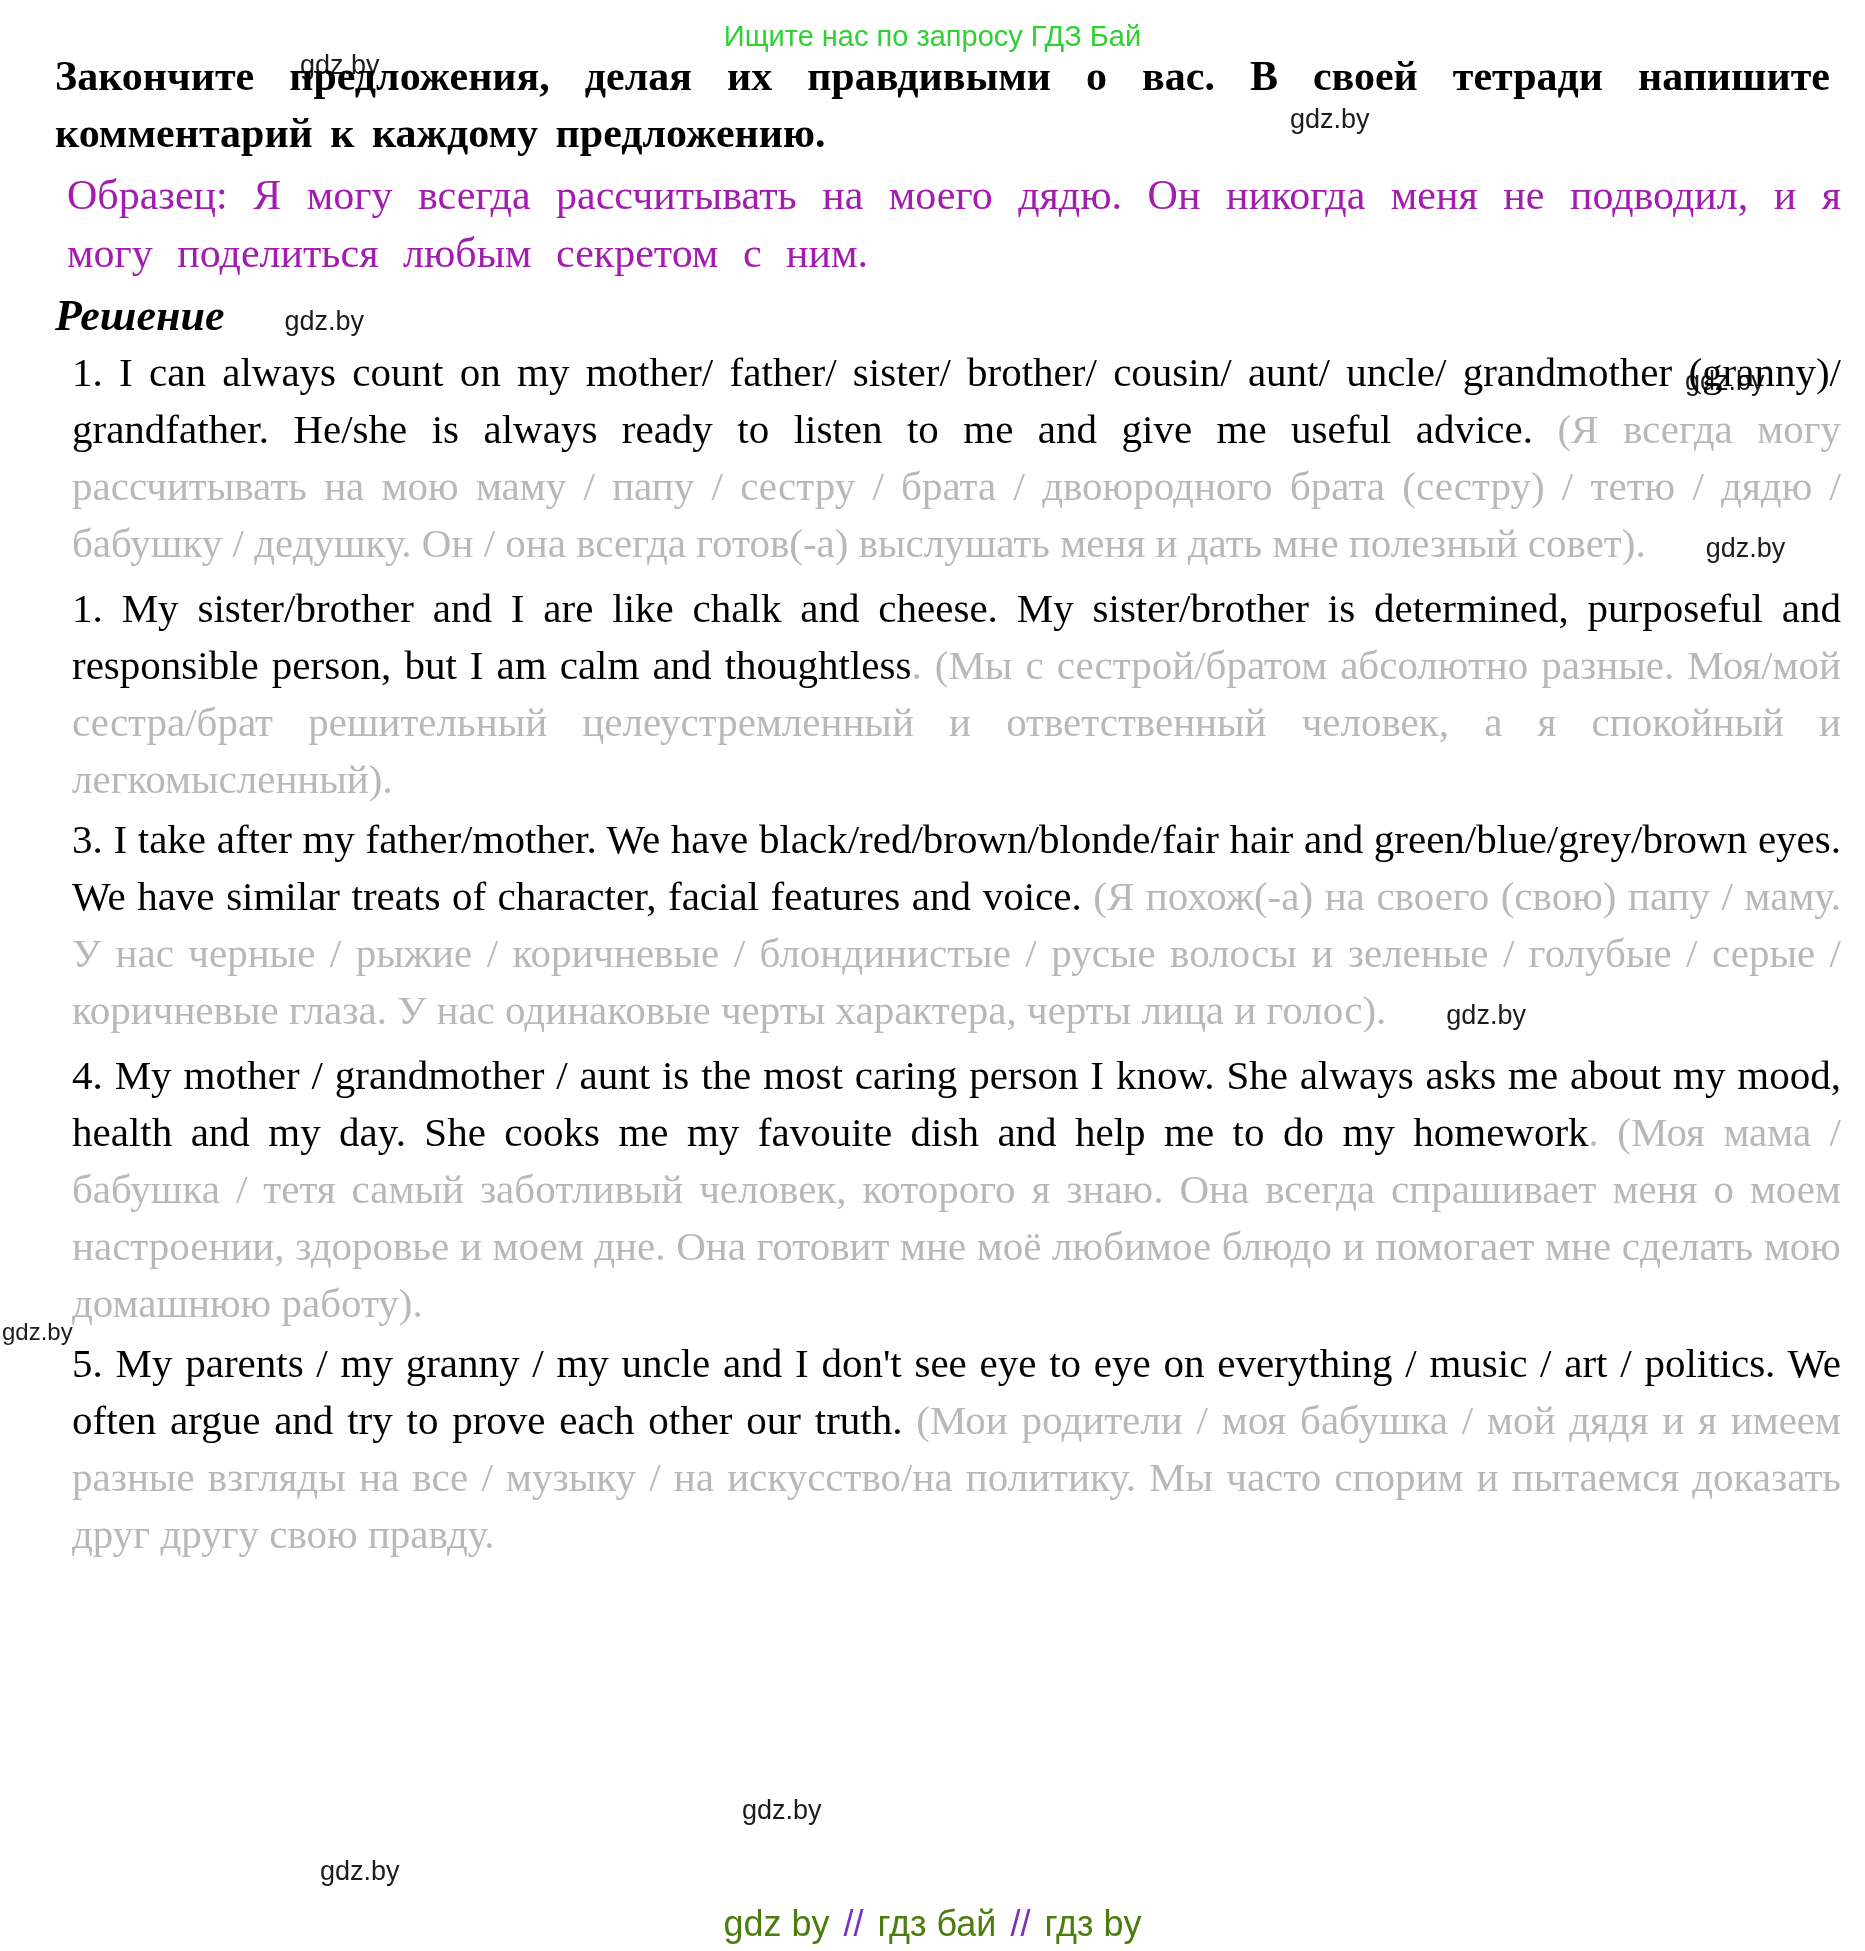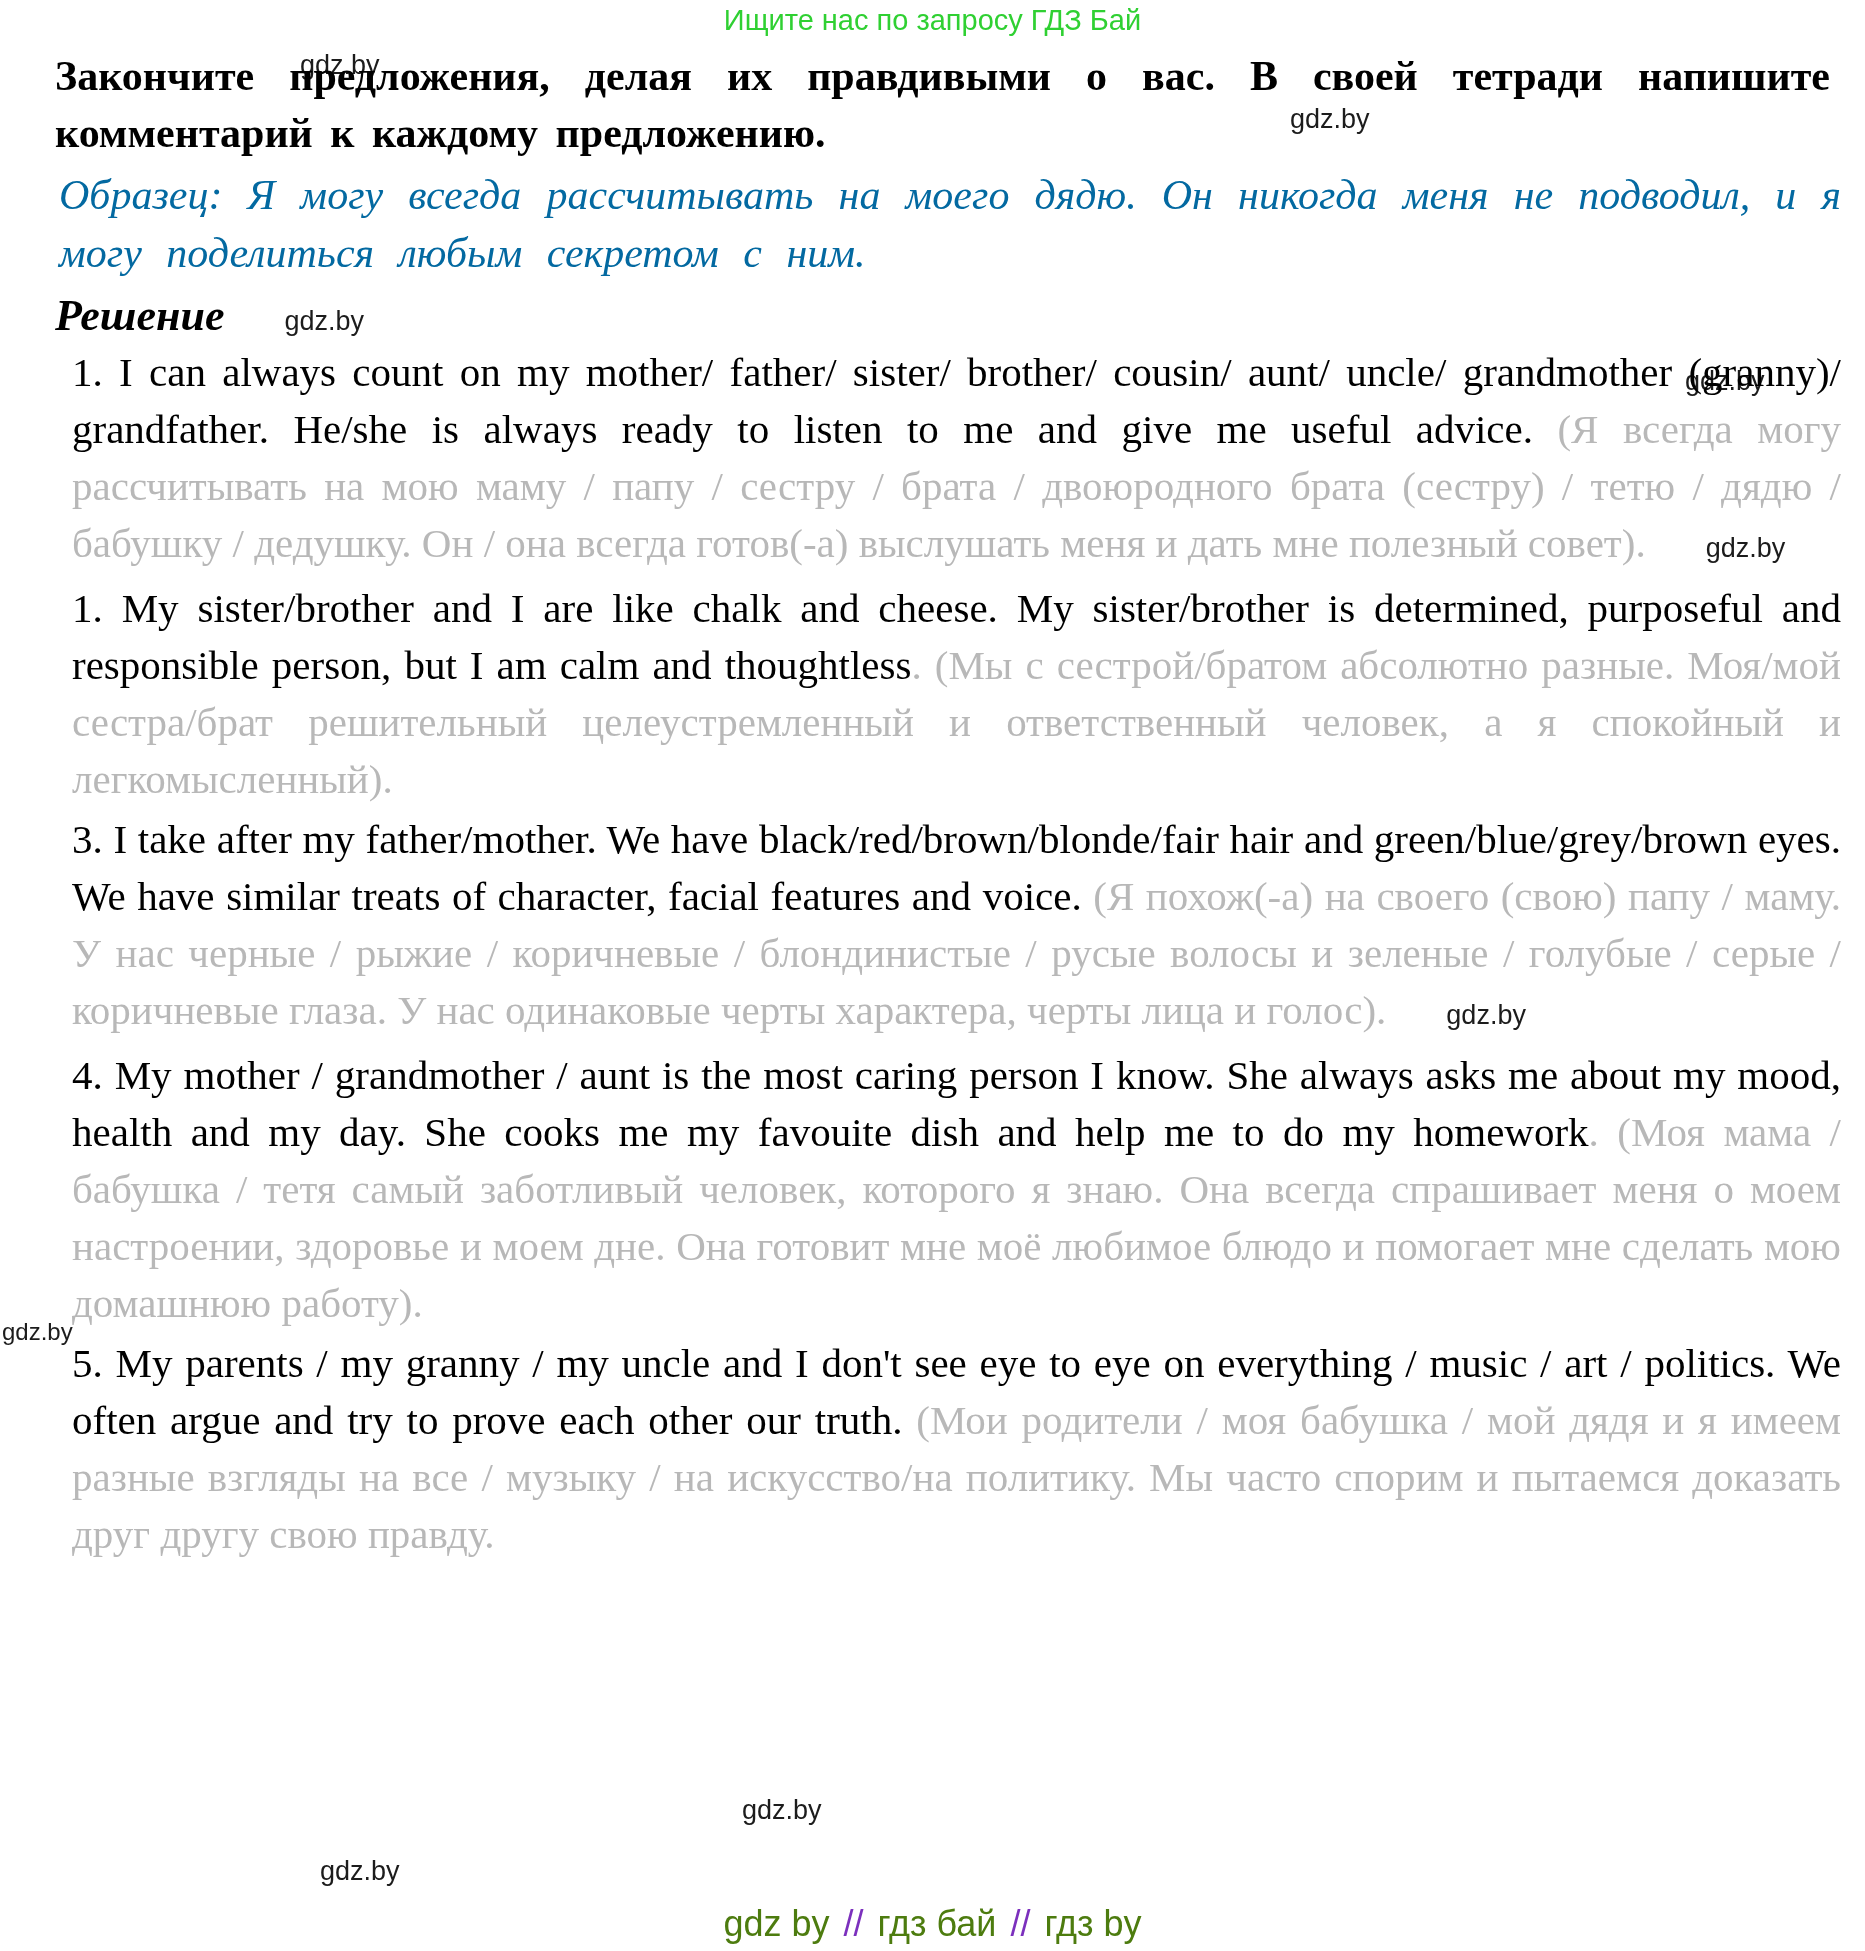--- a/index.html
+++ b/index.html
@@ -4,21 +4,21 @@
 <style>
   html, body { margin: 0; padding: 0; }
   body {
     width: 1865px; height: 1951px;
     background: #ffffff;
     position: relative;
     overflow: hidden;
     font-family: "Liberation Serif", serif;
   }
   .banner {
-    position: absolute; top: 4px; left: 0; width: 100%;
+    position: absolute; top: 20px; left: 0; width: 100%;
     text-align: center;
     font-family: "Liberation Sans", sans-serif;
     font-size: 29px; color: #2fd032; font-weight: 400;
   }
   .content {
     position: absolute; top: 42px; left: 55px;
     width: 1786px;
   }
   .heading {
     font-weight: bold; font-style: italic;
@@ -32,26 +32,25 @@
     text-align: justify;
     word-spacing: 7px;
     margin: 6px 11px 4px 0;
   }
   .sub-heading {
     font-weight: bold; font-style: italic;
     font-size: 44px; color: #000;
     margin: 8px 0 2px 0;
   }
   .sample {
-    font-style: italic;
     font-size: 42px; line-height: 58px;
-    color: #0369a1;
+    color: #a21caf;
     text-align: justify;
     word-spacing: 14px;
-    margin: 4px 0 4px 4px;
+    margin: 4px 0 4px 12px;
   }
   .item {
     font-size: 41px; line-height: 57px;
     text-align: justify;
     margin: 3px 0 3px 17px;
   }
   .item .en { color: #000000; }
   .item .ru { color: #b8b8b8; }
   .wm {
     font-family: Liberation Sans, sans-serif;

